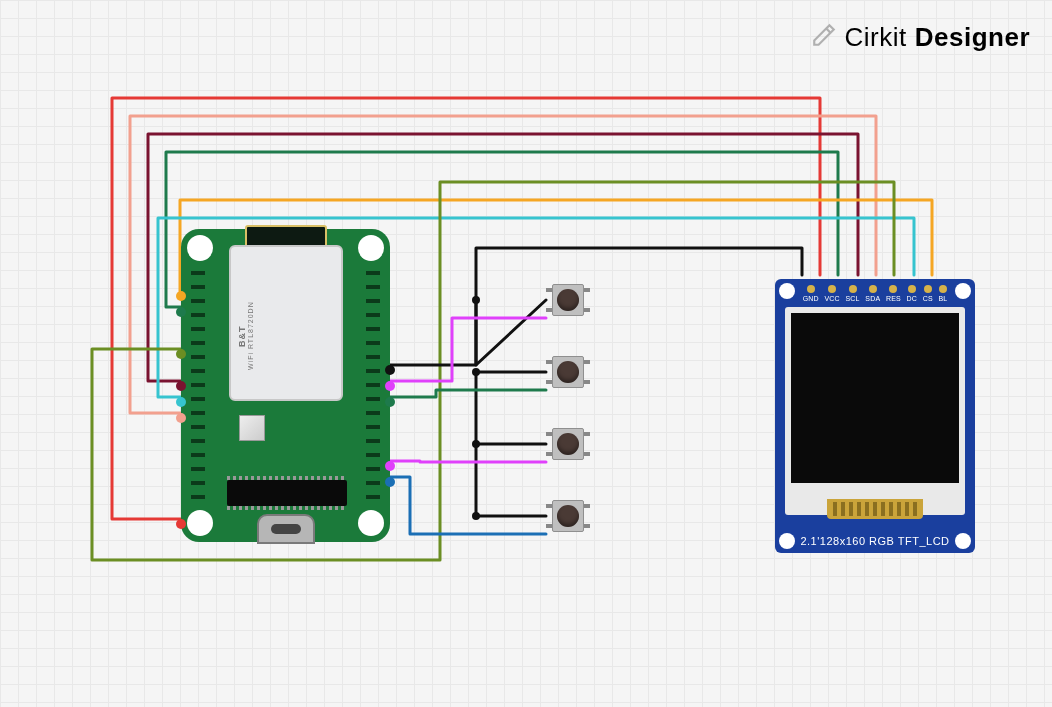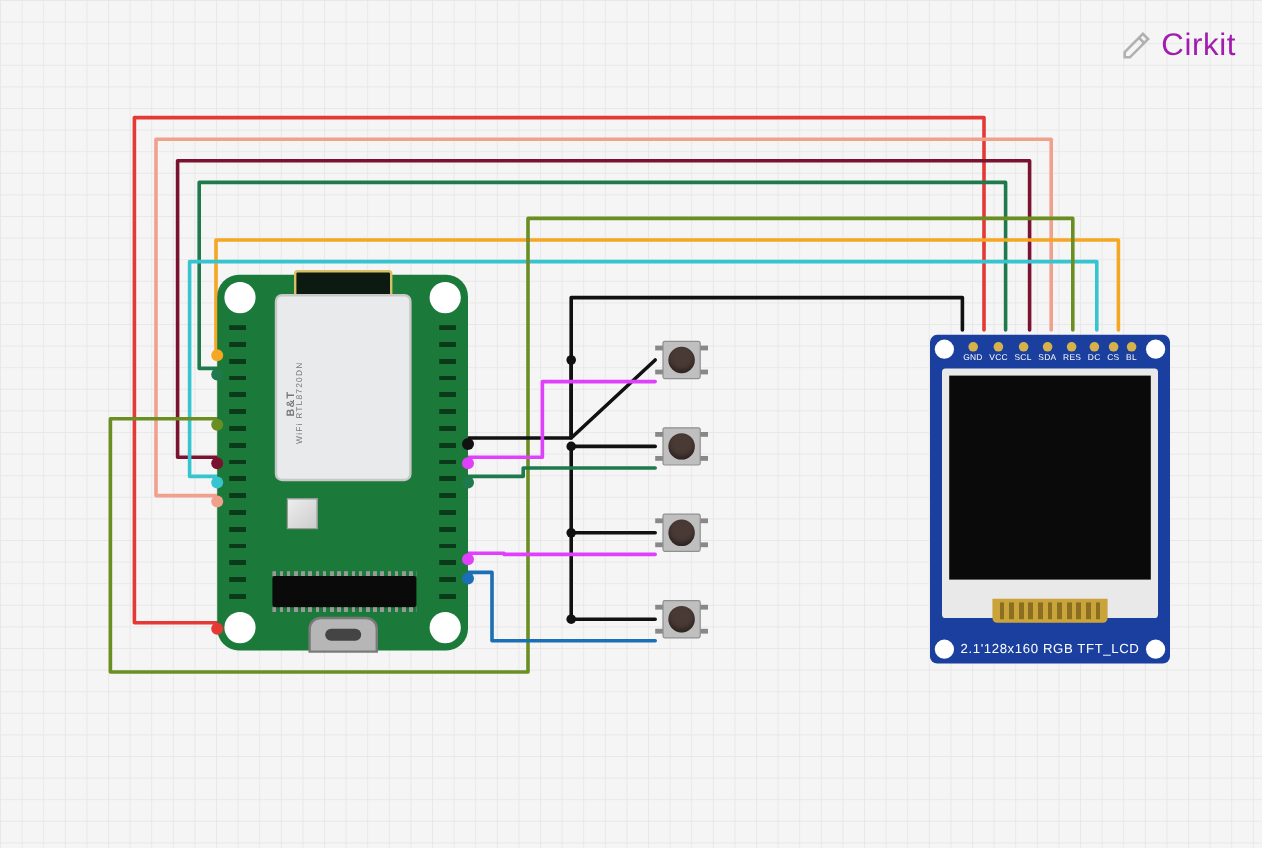--- a/index.html
+++ b/index.html
@@ -13,24 +13,23 @@
       linear-gradient(#e8e8e8 1px, transparent 1px),
       linear-gradient(90deg, #e8e8e8 1px, transparent 1px);
     background-size: 18px 18px;
     overflow: hidden;
   }
   .watermark {
     position: absolute;
     top: 22px;
     right: 22px;
     font-size: 26px;
-    color: #a21caf;
+    color: #000000;
     letter-spacing: 0.5px;
     display: flex;
-    align-items: center;
     gap: 8px;
   }
   .watermark .brand { font-weight: 400; }
   .watermark .product { font-weight: 700; }
   .watermark svg { width: 26px; height: 26px; stroke: #b0b0b0; fill: none; stroke-width: 2; }
 
   
   .mcu {
     position: absolute;
     left: 181px; top: 229px;
@@ -239,20 +238,21 @@
 </style>
 </head>
 <body>
 
 <div class="watermark">
   <svg viewBox="0 0 24 24">
     <path d="M3 17 L17 3 L21 7 L7 21 L3 21 Z"></path>
     <path d="M14 6 L18 10"></path>
   </svg>
   <span class="brand">Cirkit</span>
+  <span class="product">Designer</span>
 </div>
 
 <svg class="wires">
   <g id="wire-paths">
       <path d="M181 519 L112 519 L112 98  L820 98  L820 275" stroke="#e53935"></path>
       <path d="M181 413 L130 413 L130 116 L876 116 L876 275" stroke="#f2a08e"></path>
       <path d="M181 381 L148 381 L148 134 L858 134 L858 275" stroke="#7a1330"></path>
       <path d="M181 307 L166 307 L166 152 L838 152 L838 275" stroke="#1e7a4c"></path>
       <path d="M181 291 L180 291 L180 200 L932 200 L932 275" stroke="#f5a623"></path>
       <path d="M181 397 L158 397 L158 218 L914 218 L914 275" stroke="#36c4cf"></path>

